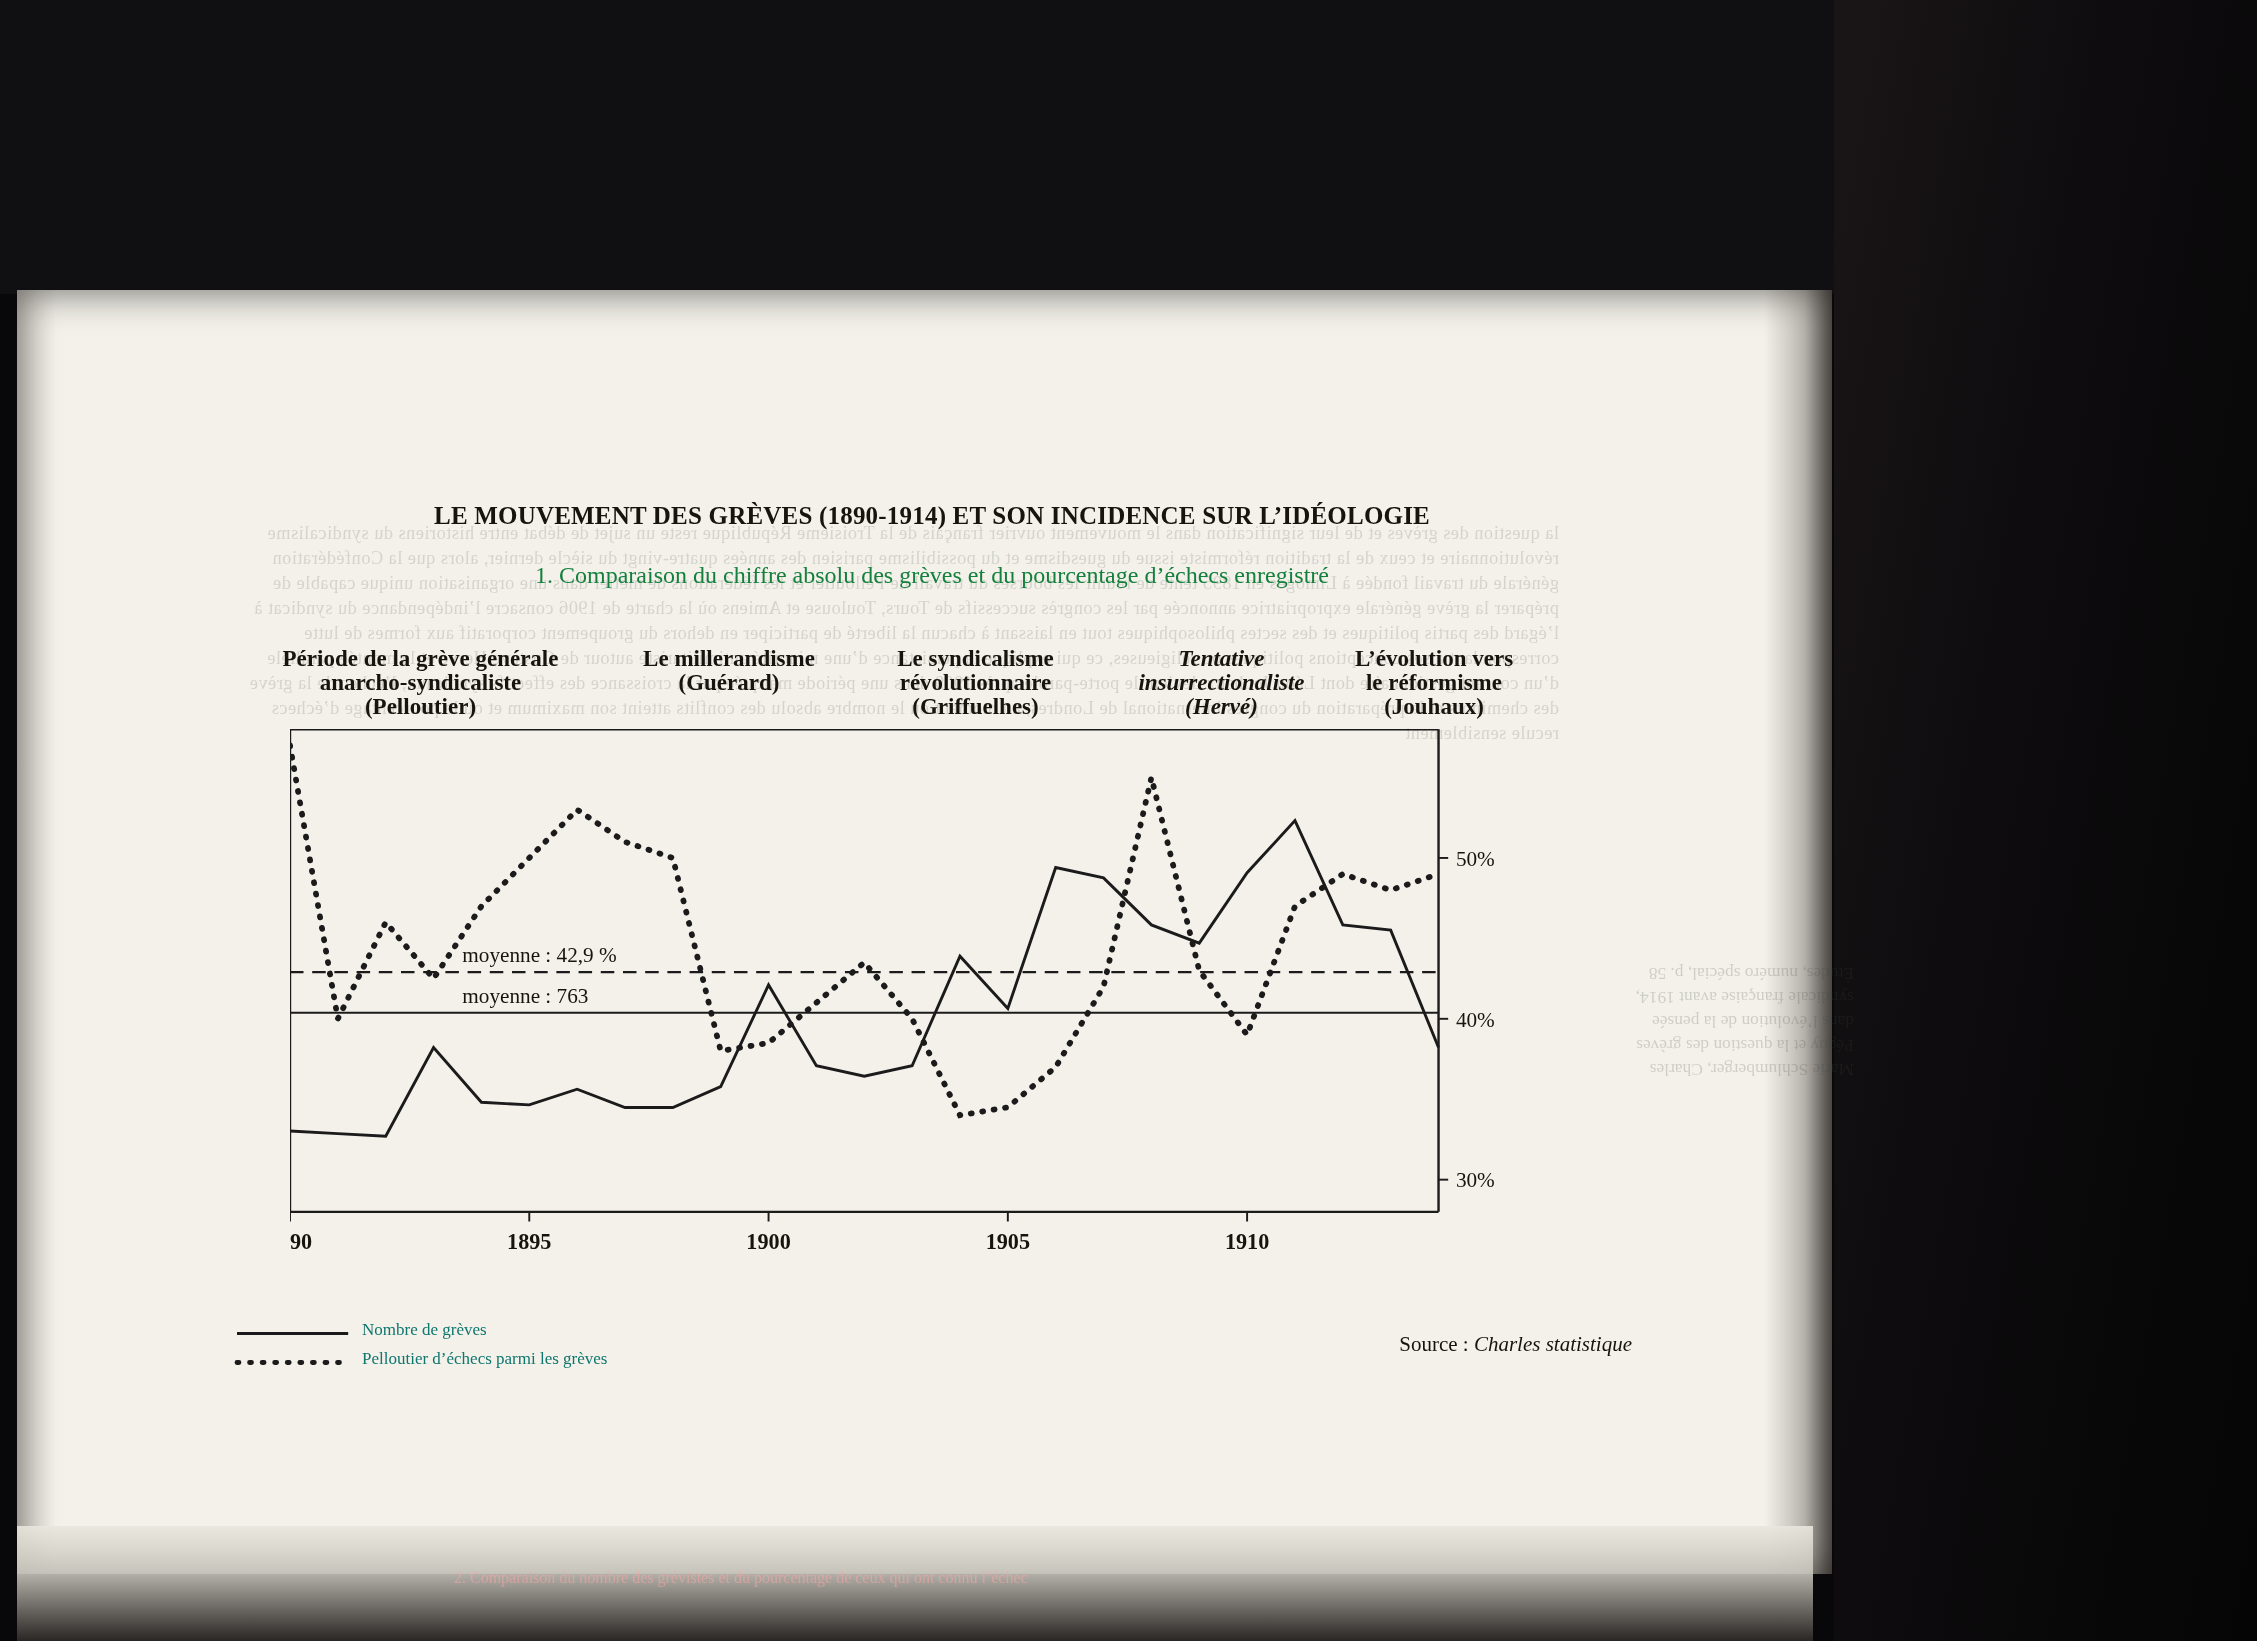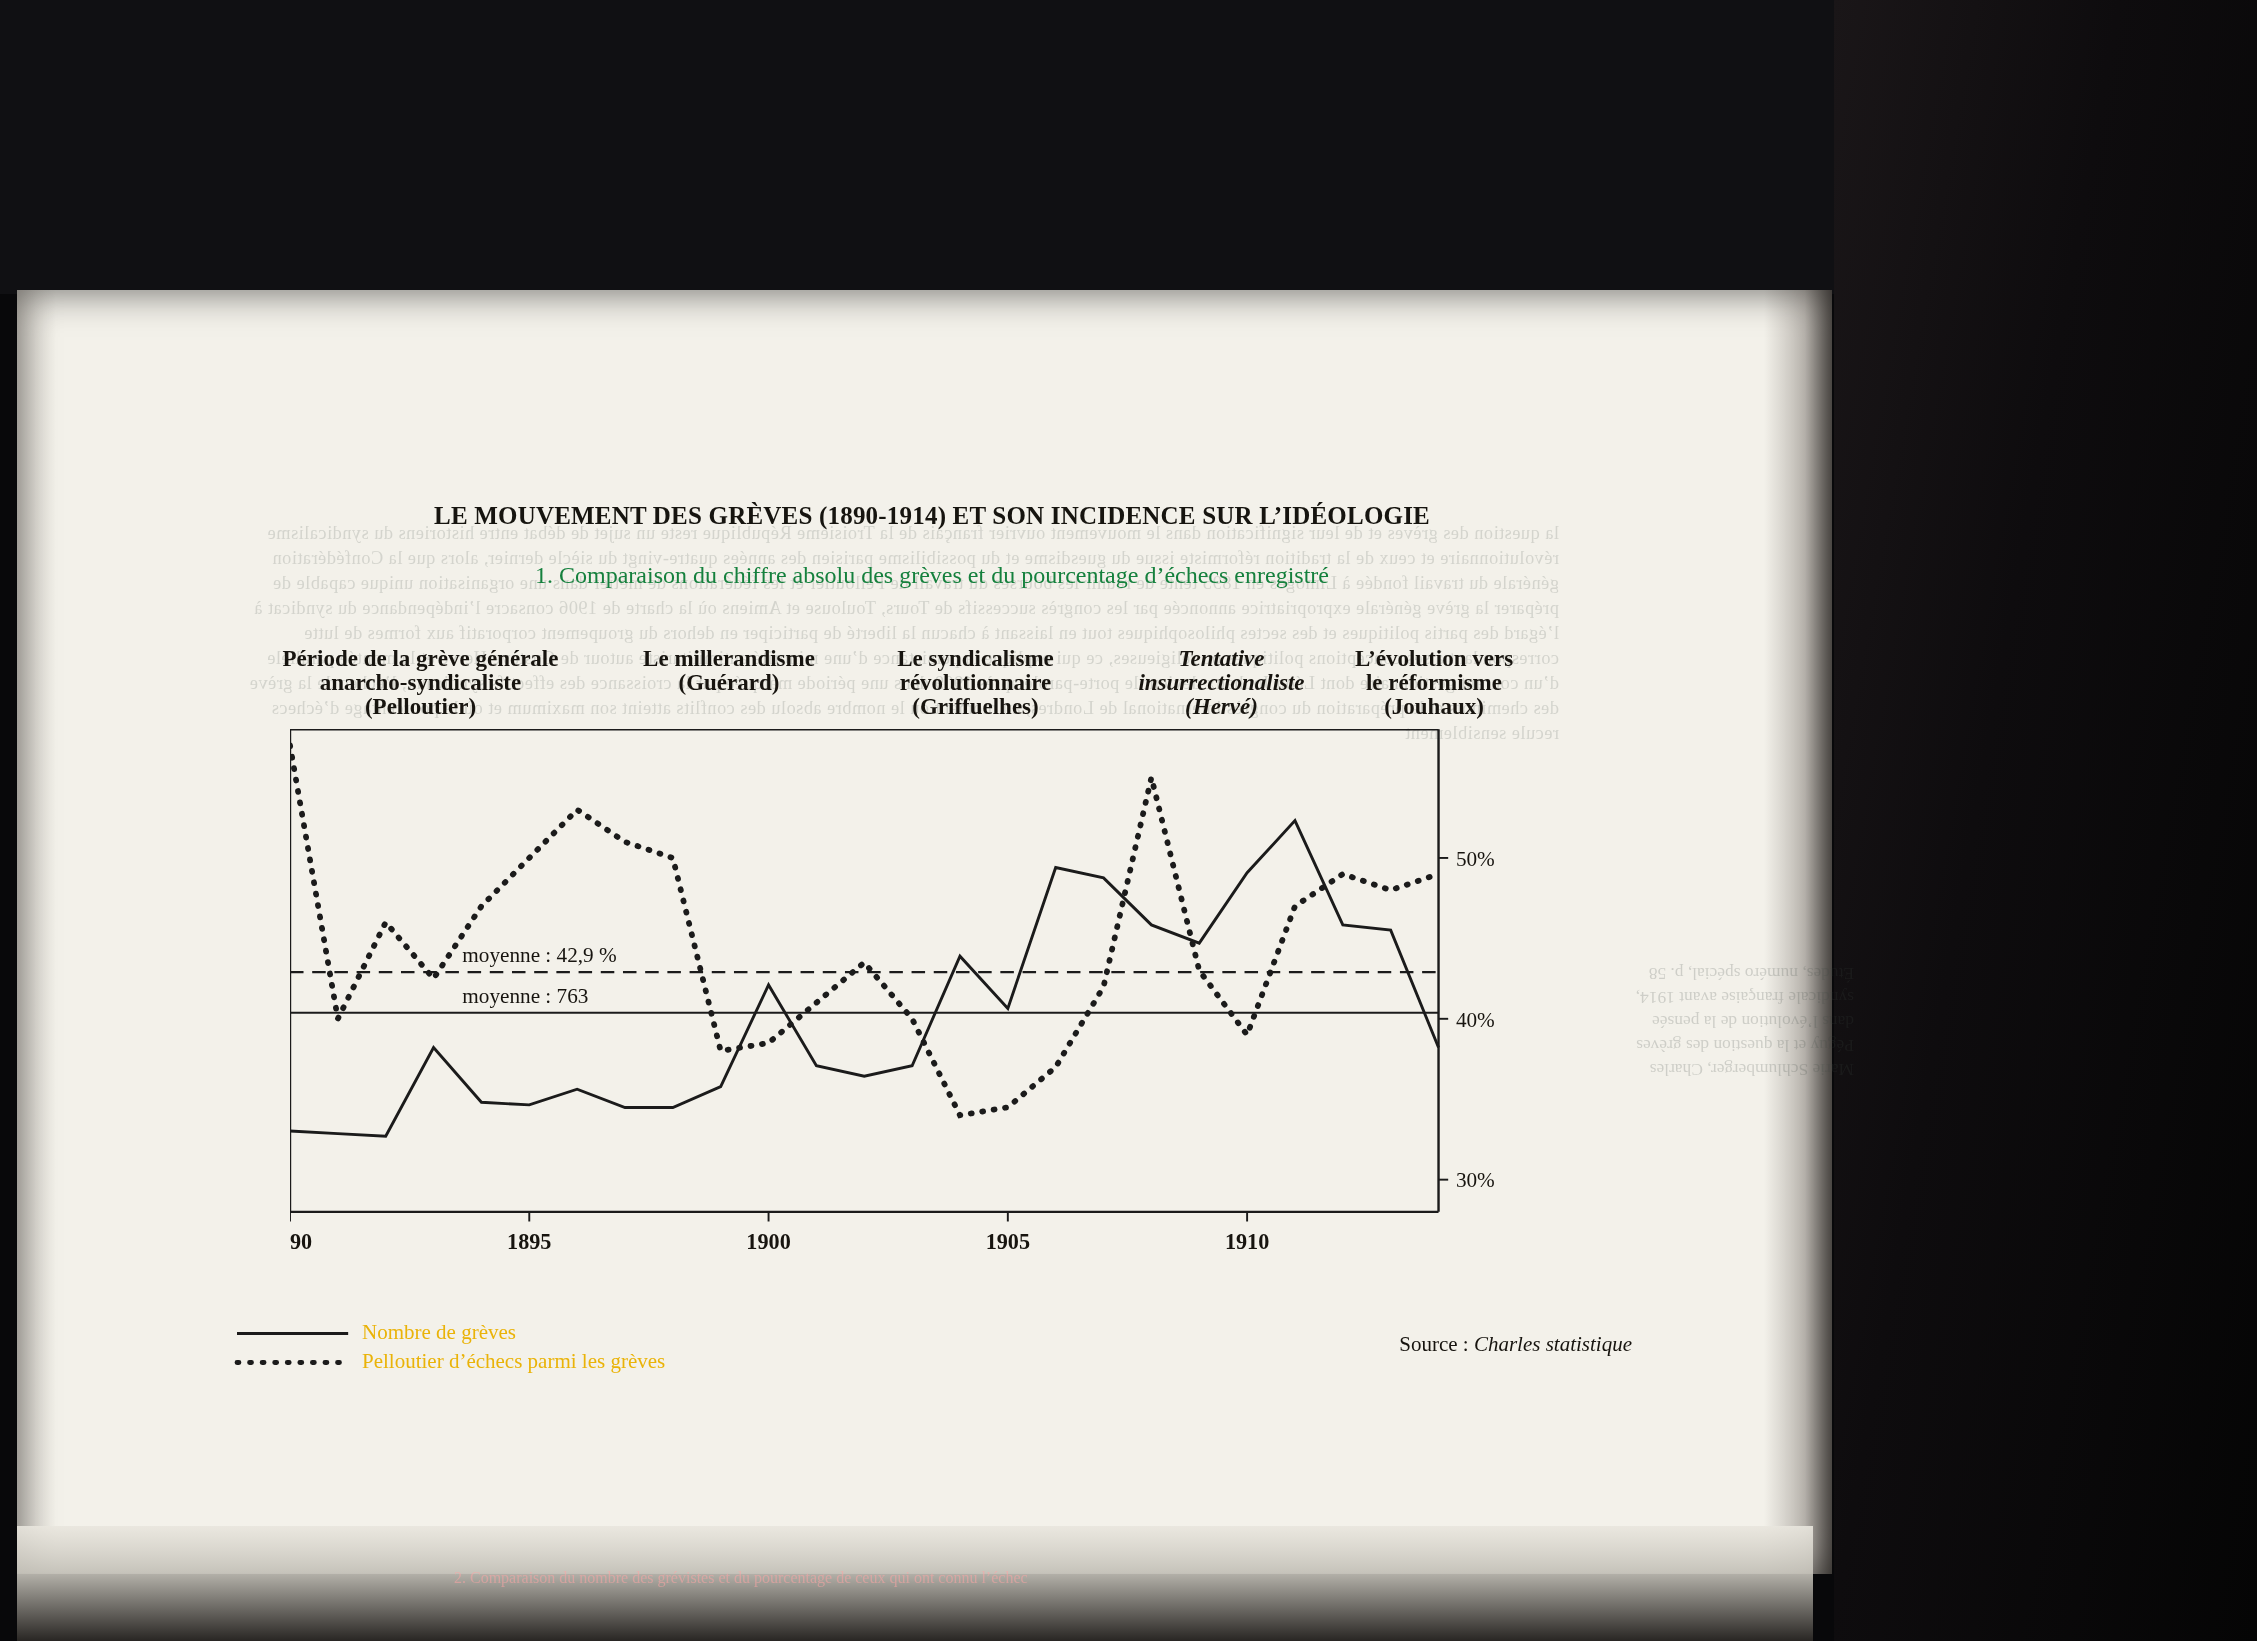--- a/index.html
+++ b/index.html
@@ -30,21 +30,21 @@
      font-size:24px;color:#15803d;}
 
   .band{position:absolute;left:0;top:145px;width:1400px;height:68px;}
   .band .lbl{position:absolute;text-align:center;font-size:23px;line-height:24px;
      font-weight:bold;color:#17140f;}
 
   .plot{position:absolute;left:58px;top:227px;width:1274px;height:541px;}
   .plot svg{display:block;}
 
   .legend{position:absolute;left:0;top:816px;width:1400px;height:68px;}
-  .legend .row{position:absolute;font-size:21px;color:#eab308;}
+  .legend .row{position:absolute;font-size:17px;color:#0f766e;}
   .source{position:absolute;right:0;top:830px;font-size:21px;color:#17140f;}
   .source i{font-style:italic;}
 
   
   .bleed{position:absolute;left:246px;top:521px;width:1313px;height:850px;
      font-size:18.3px;line-height:25px;color:rgba(60,70,65,.17);
      overflow:hidden;transform:scaleX(-1);letter-spacing:0.5px;
      font-family:"Liberation Serif",serif;}
   .bleed2{position:absolute;left:1603px;top:541px;width:251px;height:541px;
      font-size:17.4px;line-height:24px;color:rgba(60,70,65,.20);

